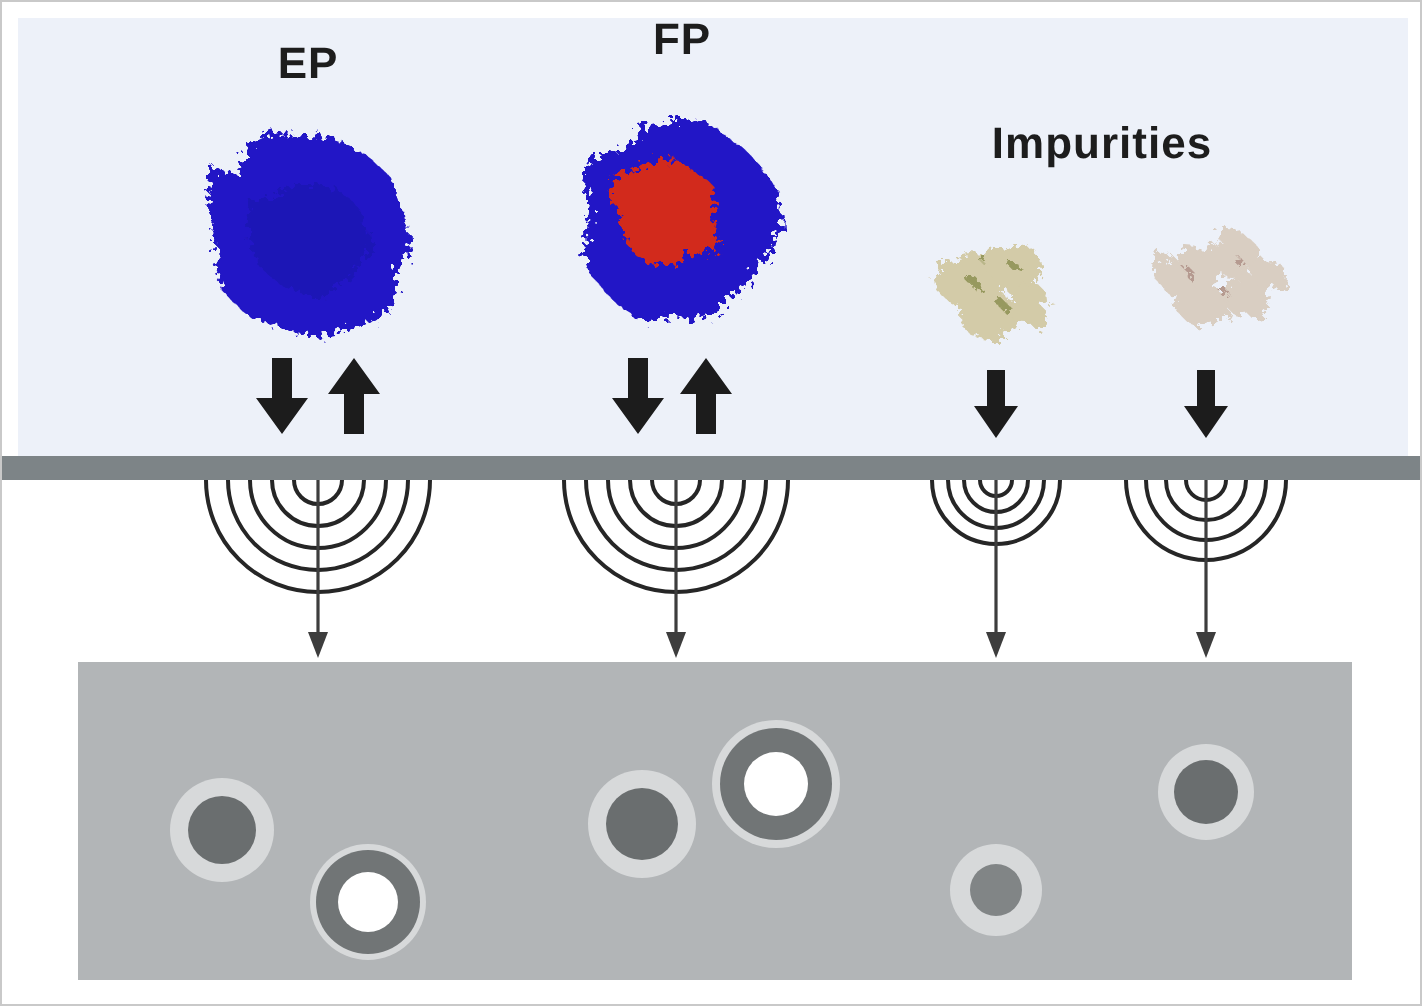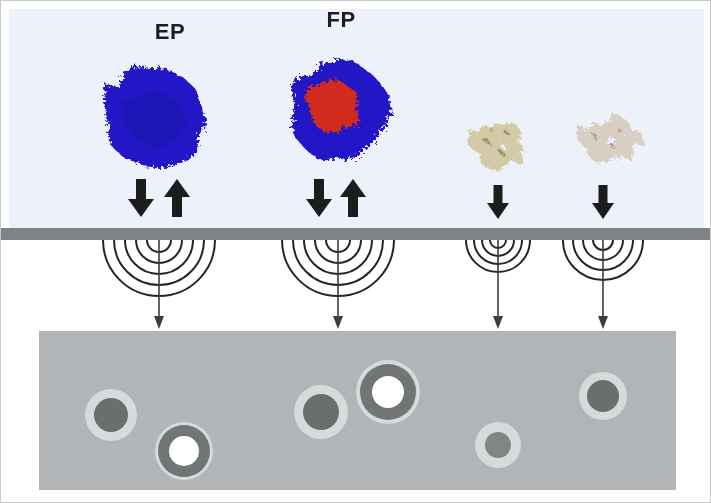--- a/index.html
+++ b/index.html
@@ -24,21 +24,21 @@
   }
   .lbl {
     position: absolute;
     font-weight: bold;
     font-size: 22px;
     color: #1d1d1d;
     text-align: center;
     letter-spacing: 0.5px;
     user-select: none;
   }
-  #lbl-ep  { left: 134px; top: 18px; width: 70px;  }
+  #lbl-ep  { left: 118px; top: 18px; width: 70px;  }
   #lbl-fp  { left: 305px; top: 6px; width: 70px;  }
   #lbl-imp { left: 475px; top: 58px; width: 150px; }
 </style>
 </head>
 <body>
 
 <div id="figure">
 
   <svg id="gfx" width="711" height="503" viewBox="0 0 711 503">
     <defs>
@@ -182,14 +182,15 @@
       <circle cx="497" cy="444" r="13" fill="#818586"></circle>
     </g>
     <g>
       <circle cx="602" cy="395" r="24" fill="#d7d9da"></circle>
       <circle cx="602" cy="395" r="16" fill="#6a6e6f"></circle>
     </g>
   </svg>
 
   <div class="lbl" id="lbl-ep">EP</div>
   <div class="lbl" id="lbl-fp">FP</div>
+  <div class="lbl" id="lbl-imp">Impurities</div>
 
 </div>
 
 </body></html>

